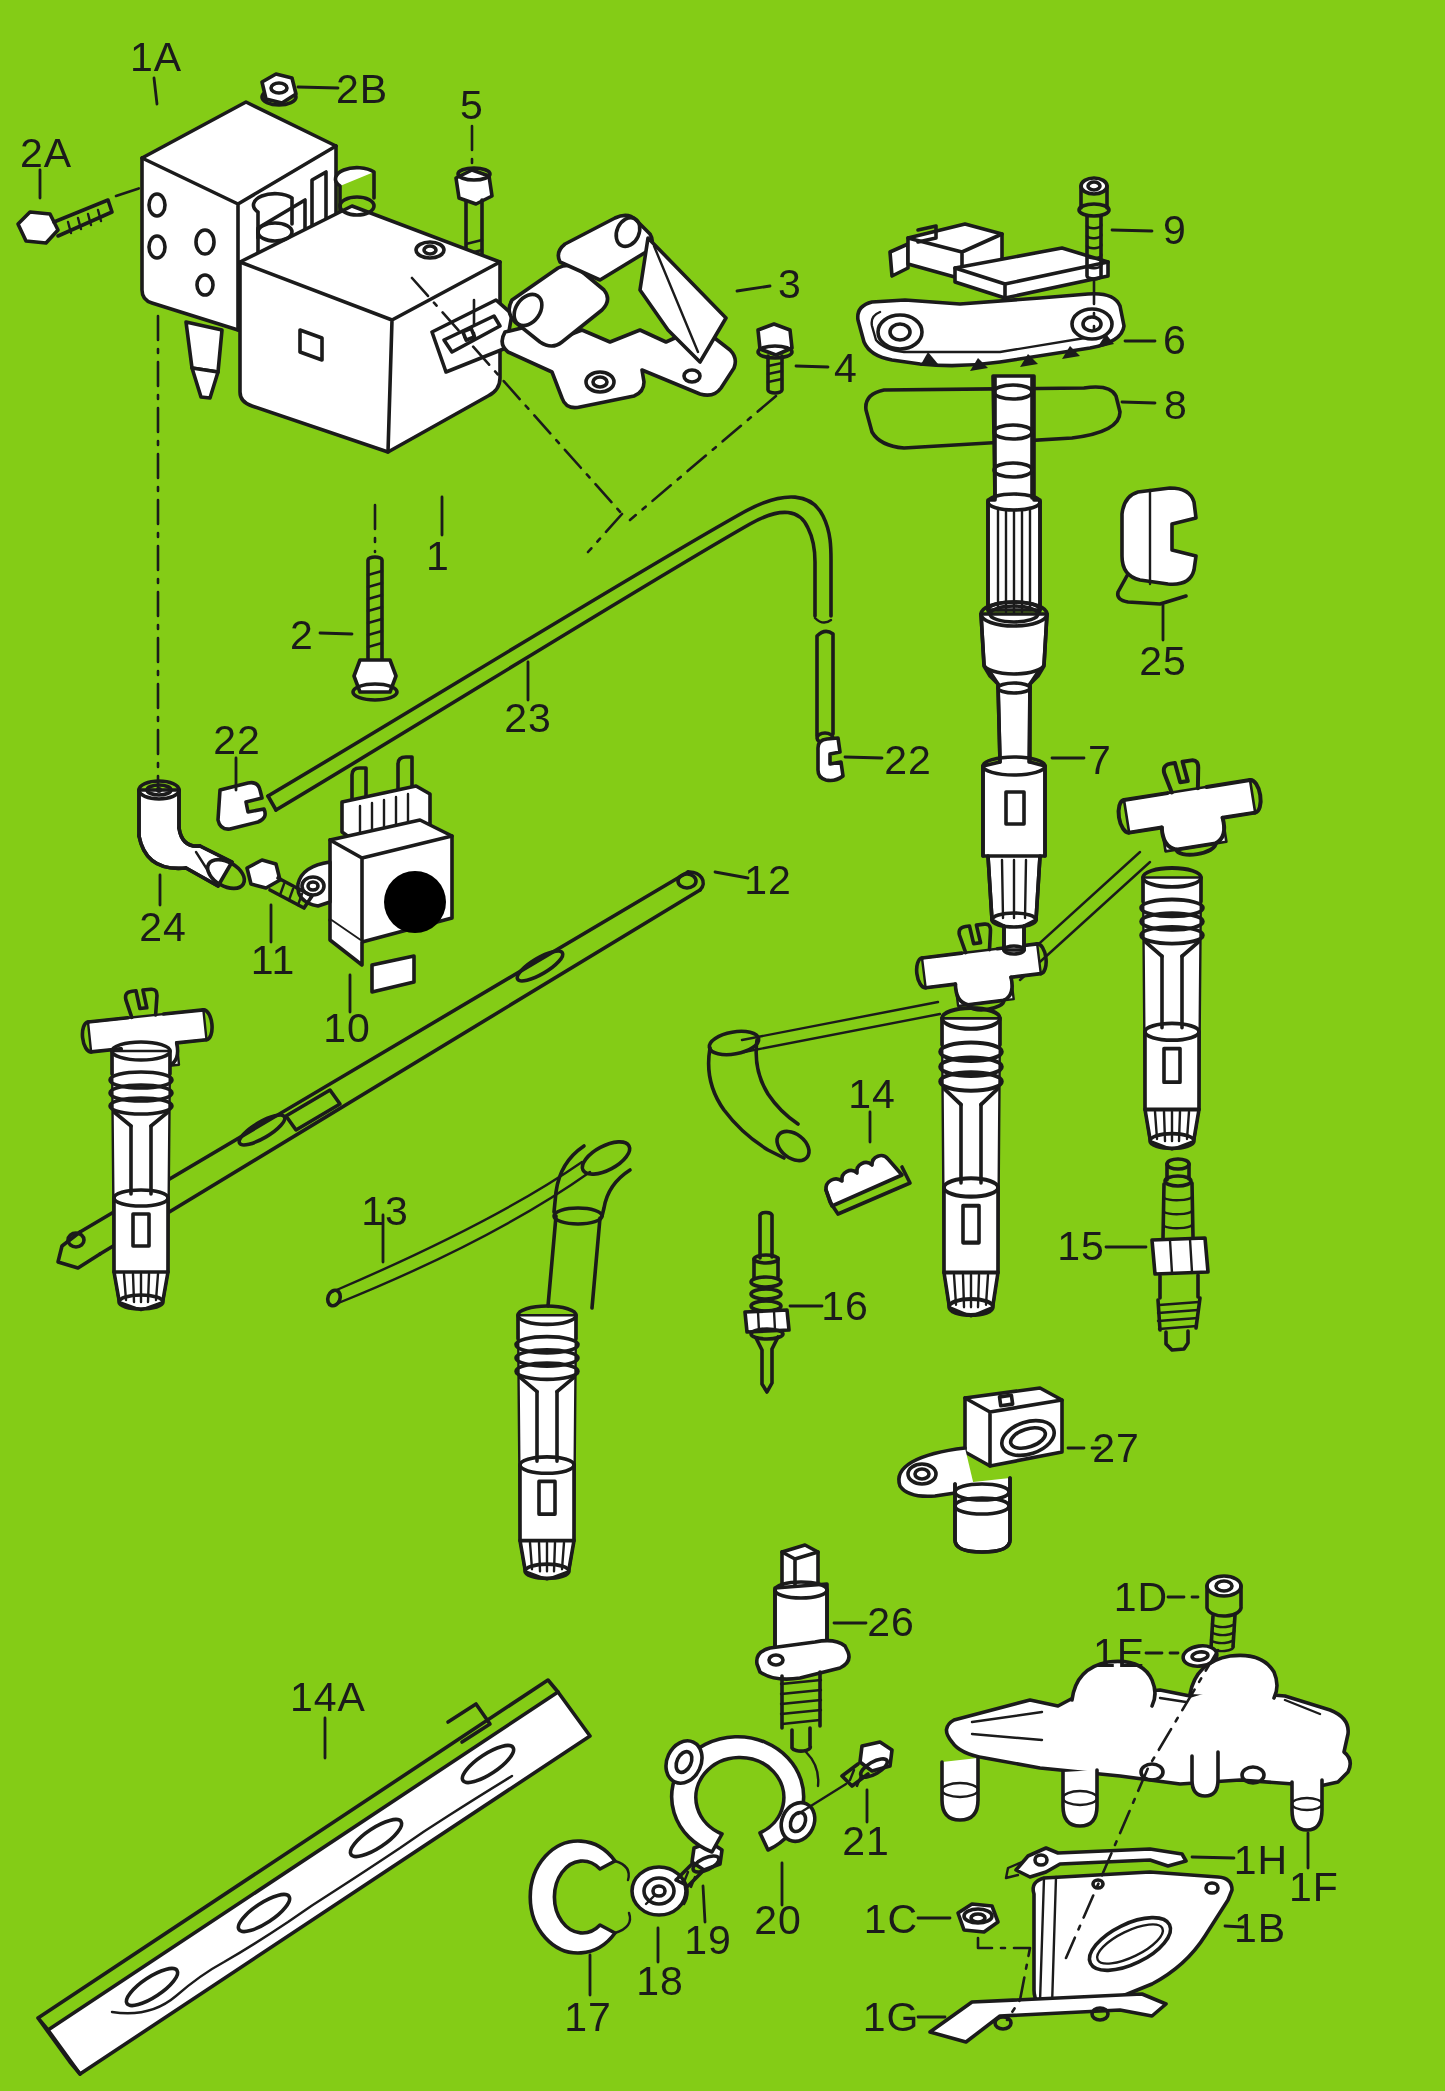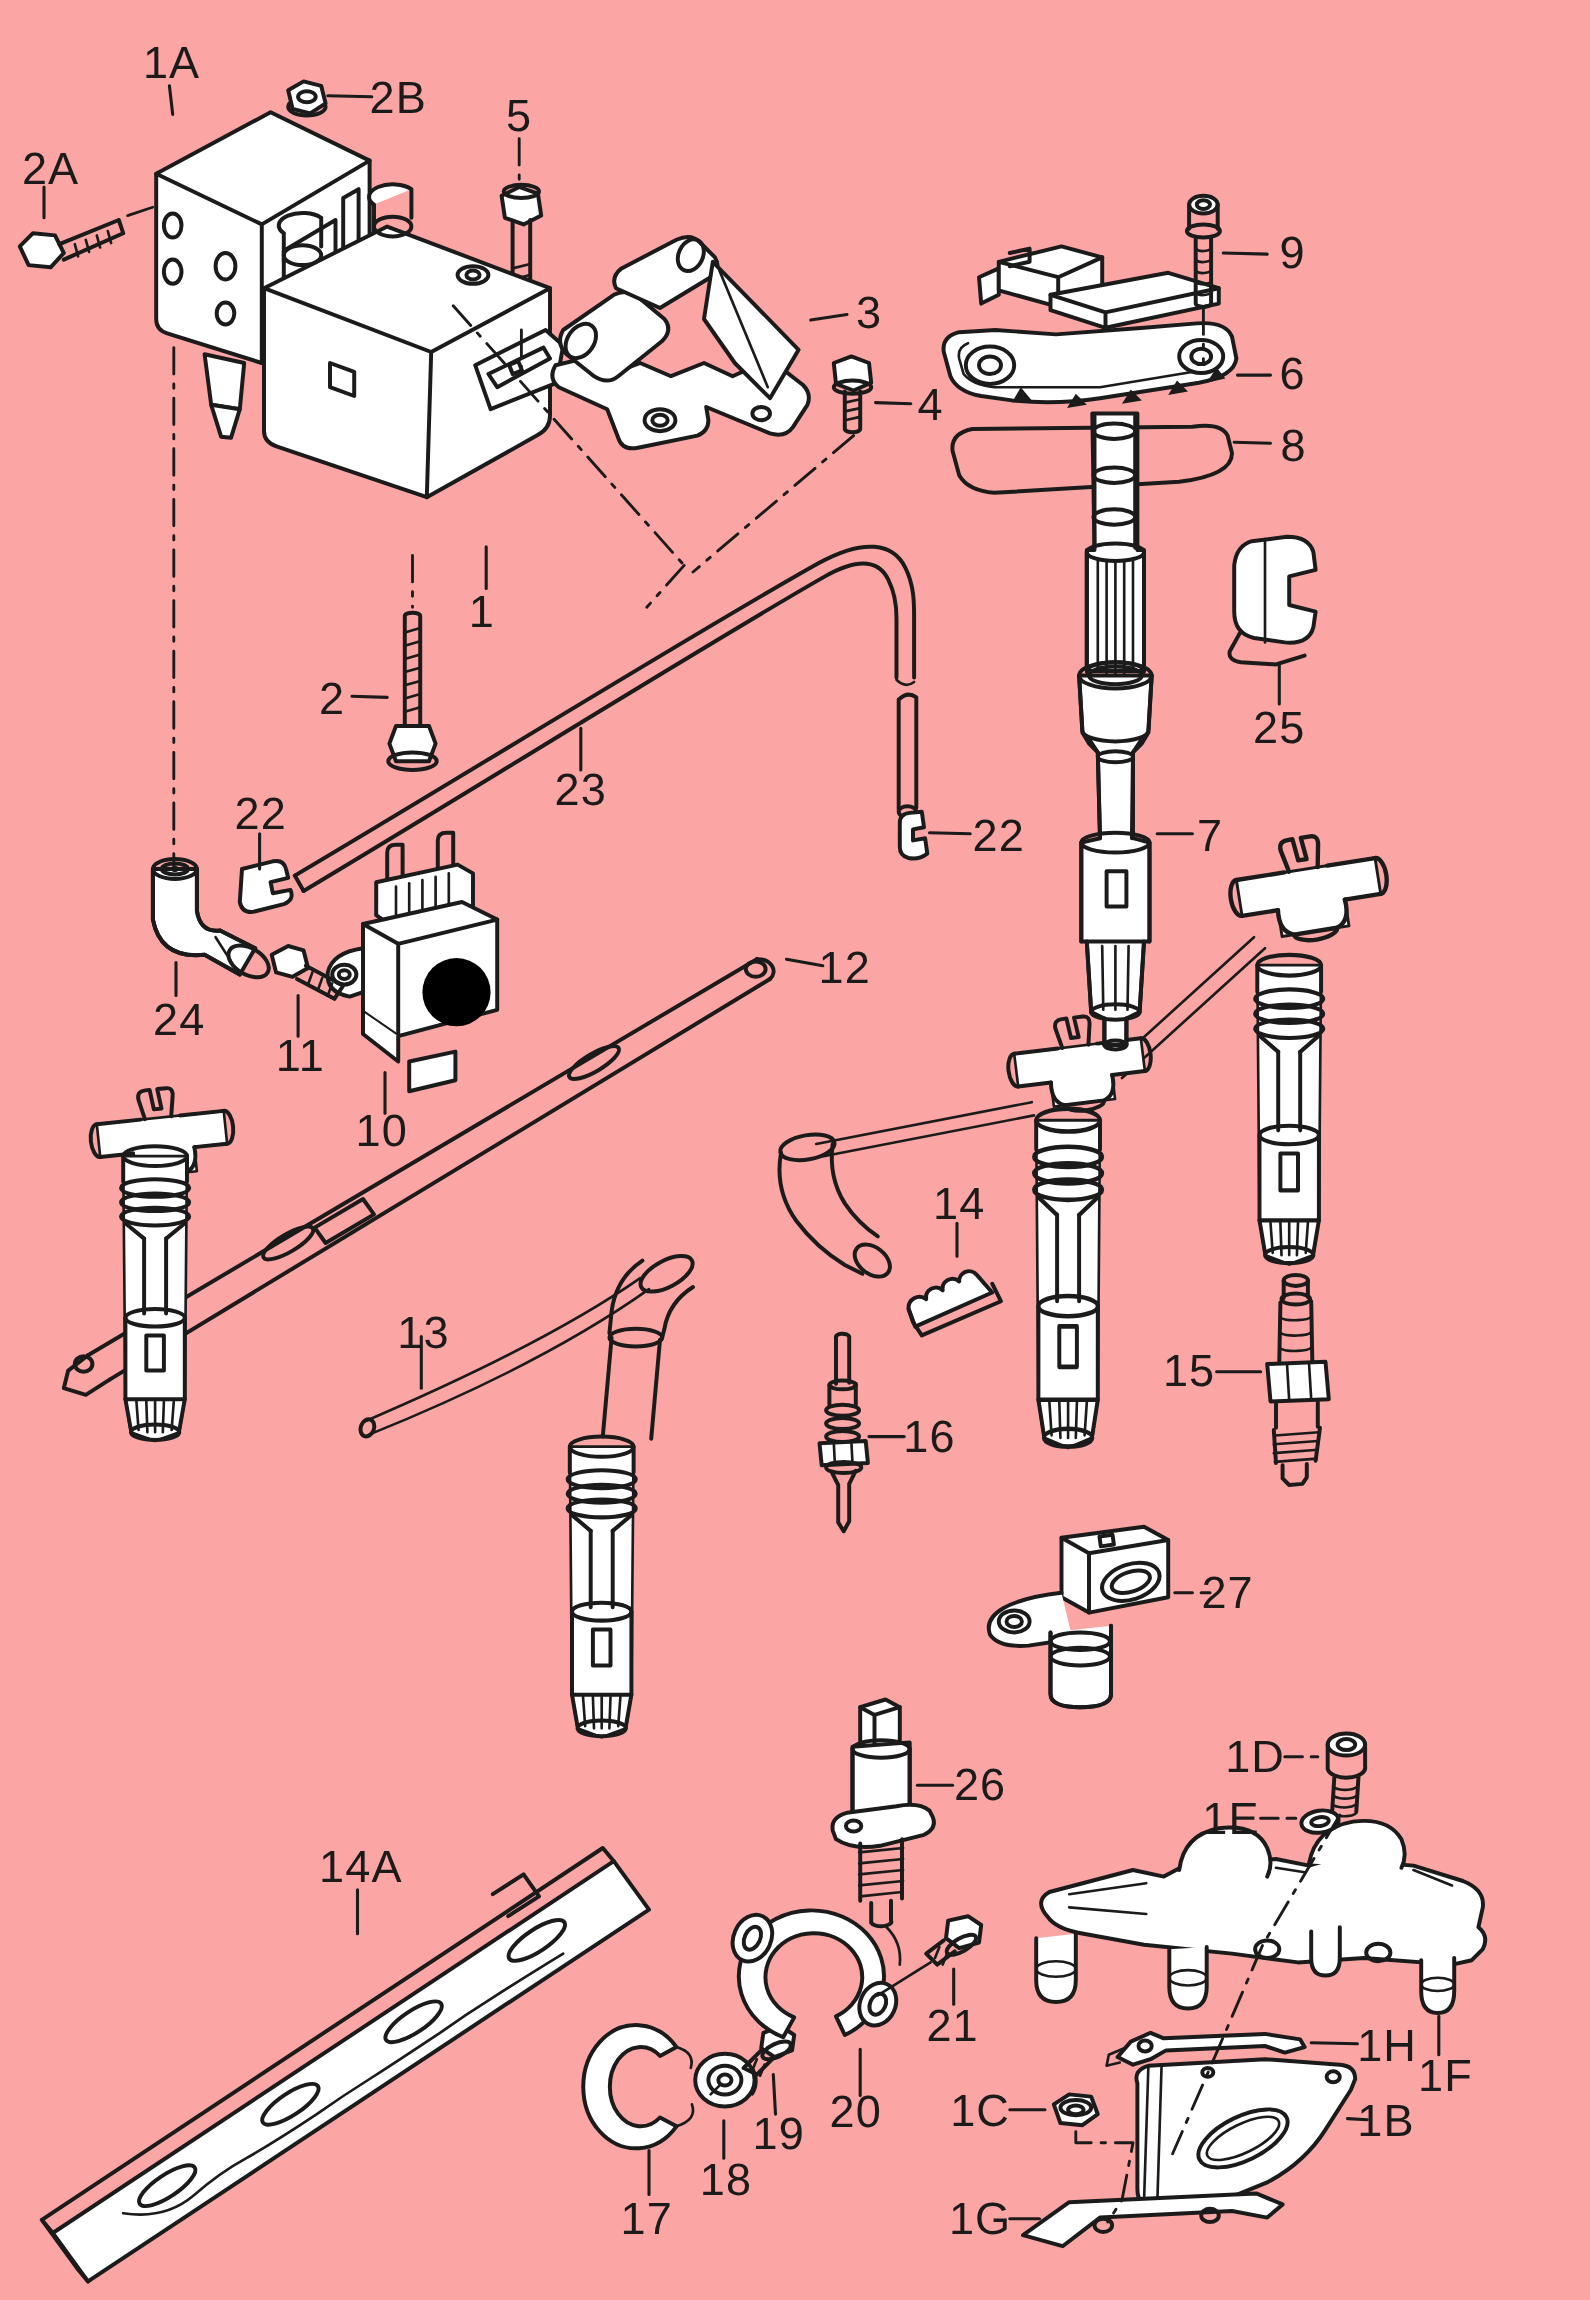--- a/index.html
+++ b/index.html
@@ -1,16 +1,16 @@
 <!DOCTYPE html>
 <html><head>
 <meta charset="utf-8">
 <style>
   html,body{margin:0;padding:0;background:#e8e8e8;}
-  .stage{position:relative;width:1445px;height:2091px;background:#fca5a5;margin:0 auto;overflow:hidden;}
+  .stage{position:relative;width:1445px;height:2091px;background:#84cc16;margin:0 auto;overflow:hidden;}
   svg{position:absolute;left:0;top:0;}
   svg path,svg line,svg ellipse,svg circle,svg polygon,svg polyline,svg rect{
     fill:none;stroke:#1b1b1b;stroke-width:3.6;stroke-linecap:round;stroke-linejoin:round;}
   svg .w{fill:#ffffff;}
   svg .thin{stroke-width:2.4;}
   svg .ld{stroke-width:2.8;}
   svg .dd{stroke-width:2.6;stroke-dasharray:24 9 4 9;}
   svg .fillb{fill:#1b1b1b;stroke:none;}
   svg .dot{fill:#000000;stroke:none;}
   svg text{fill:#1b1b1b;stroke:none;font:41px "Liberation Sans", sans-serif;text-anchor:middle;letter-spacing:1px;}

